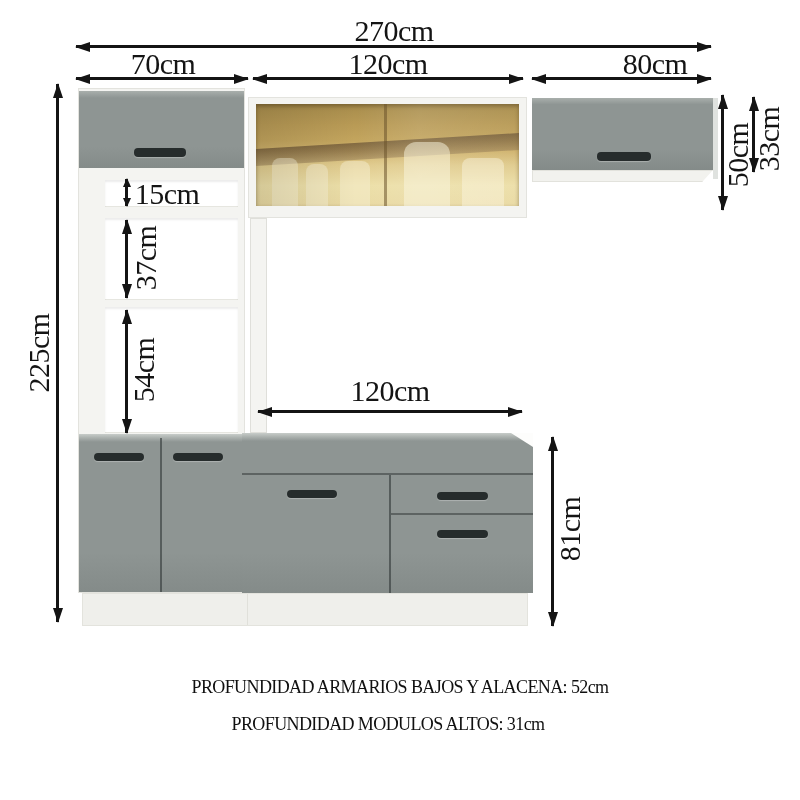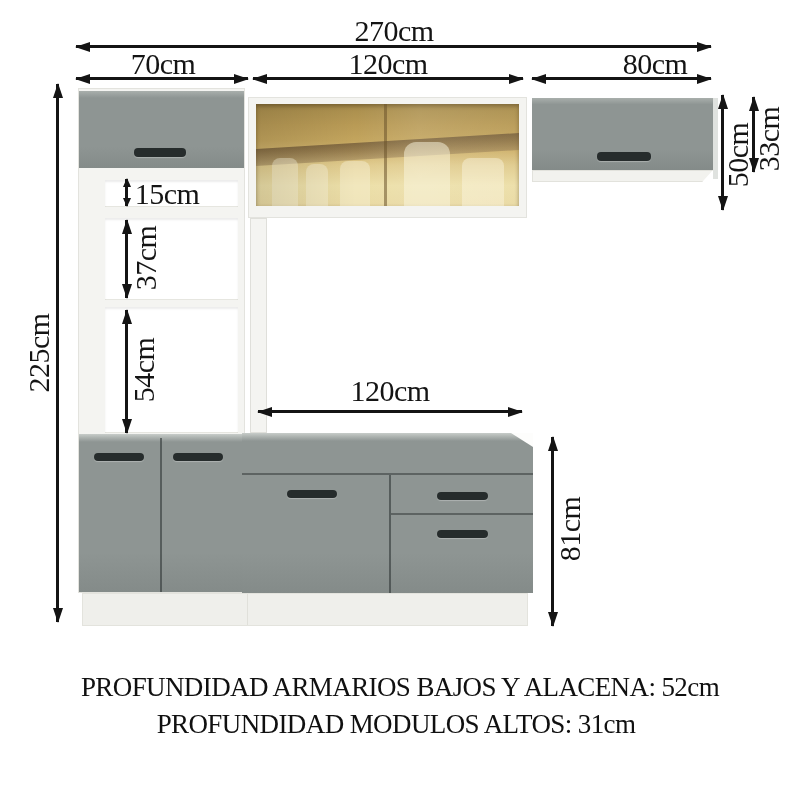--- a/index.html
+++ b/index.html
@@ -37,21 +37,21 @@
   .dv{position:absolute;width:3px;background:var(--dim);}
   .dv::before{content:"";position:absolute;top:-1px;left:50%;transform:translateX(-50%);
     border-left:5px solid transparent;border-right:5px solid transparent;border-bottom:15px solid var(--dim);}
   .dv::after{content:"";position:absolute;bottom:-1px;left:50%;transform:translateX(-50%);
     border-left:5px solid transparent;border-right:5px solid transparent;border-top:15px solid var(--dim);}
   .dv.sm::before{border-left-width:4px;border-right-width:4px;border-bottom-width:9px;}
   .dv.sm::after{border-left-width:4px;border-right-width:4px;border-top-width:9px;}
   .lab{position:absolute;font-size:30px;letter-spacing:-.5px;color:var(--dim);white-space:nowrap;
     transform:translate(-50%,-50%);}
   .lab.rot{transform:translate(-50%,-50%) rotate(-90deg);}
-  .note{position:absolute;font-size:27px;letter-spacing:-.6px;color:#101010;white-space:nowrap;
+  .note{position:absolute;font-size:18px;letter-spacing:-.6px;color:#101010;white-space:nowrap;
     transform:translate(-50%,-50%);}
 </style>
 </head>
 <body>
 
 <div id="canvas" style="--door-grey: #8e9593; --door-grey-dark: #848b89; --door-grey-light: #a9afac; --handle-dark: #262c2c; --frame-white: #f4f4f1; --plinth-white: #efefeb; --glass-amber: #c3a55e; --glass-amber-light: #ecdfa8; --glass-band-brown: #8a7358; --dim: #141414;">
 
   <div class="abs panel" style="left:78px;top:88px;width:167px;height:505px;">
     <div class="grey-door" style="left:0;top:2px;width:165px;height:77px;">
       <div class="handle" style="left:55px;top:57px;width:52px;height:9px;"></div>
@@ -133,15 +133,15 @@
   <div class="dv" style="left:721px;top:95px;height:115px;"></div>
   <div class="lab rot" style="left:738px;top:155px;">50cm</div>
 
   <div class="dv" style="left:752px;top:97px;height:75px;"></div>
   <div class="lab rot" style="left:769px;top:139px;">33cm</div>
 
   <div class="dv" style="left:551px;top:437px;height:189px;"></div>
   <div class="lab rot" style="left:570px;top:529px;">81cm</div>
 
   <div class="note" style="left:400px;top:687px;">PROFUNDIDAD ARMARIOS BAJOS Y ALACENA: 52cm</div>
-  <div class="note" style="left:396px;top:724px;text-align:right;">PROFUNDIDAD MODULOS ALTOS: 31cm</div>
+  <div class="note" style="left:388px;top:724px;text-align:right;">PROFUNDIDAD MODULOS ALTOS: 31cm</div>
 
 </div>
 
 </body></html>

